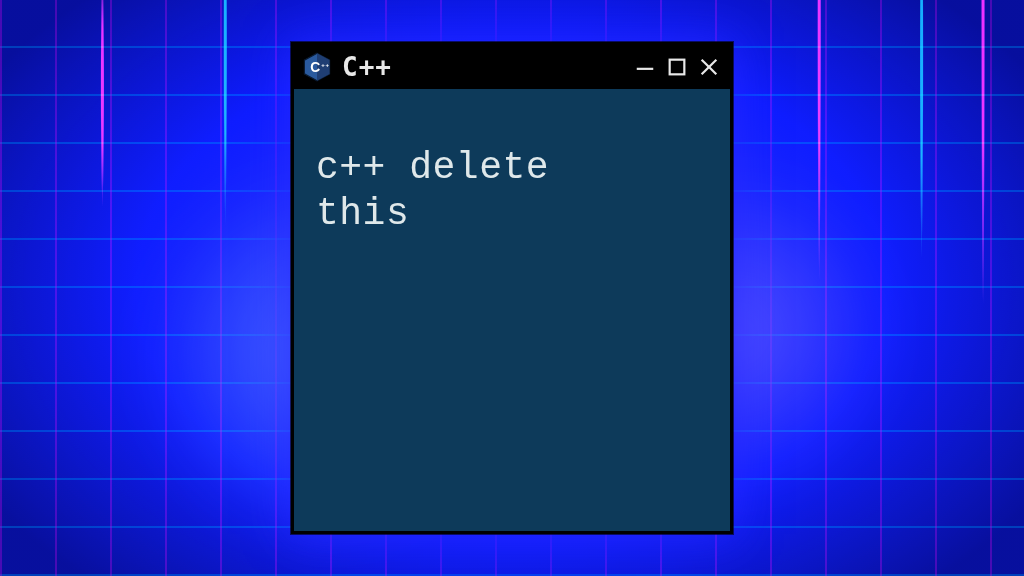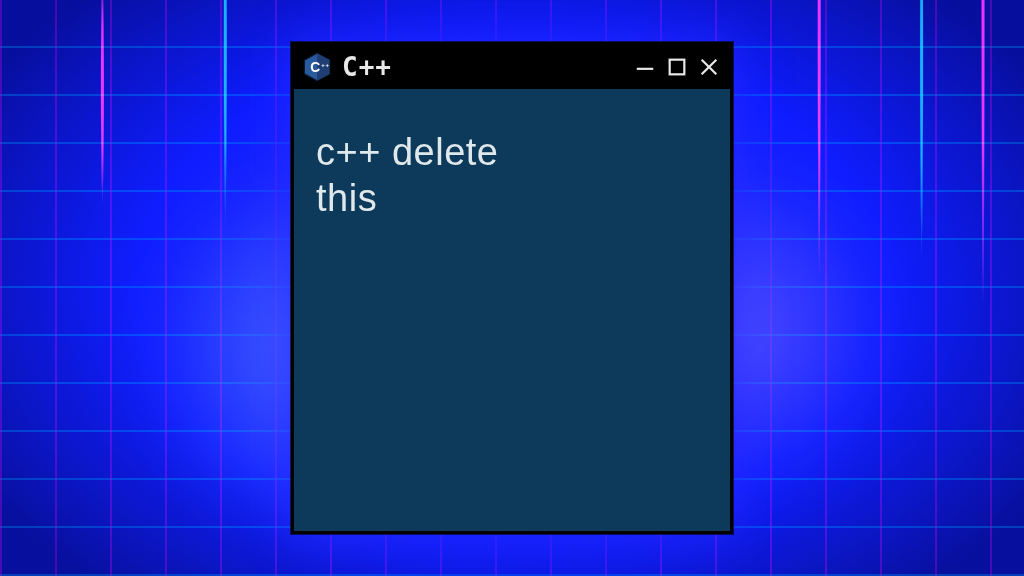--- a/index.html
+++ b/index.html
@@ -82,25 +82,26 @@
   }
   .win-btn{
     width:22px; height:22px; display:flex; align-items:center; justify-content:center;
     cursor:pointer;
   }
   .win-btn svg{width:100%;height:100%;display:block;stroke:#e8e8e8;stroke-width:2.4;fill:none;}
 
   .client{
     flex:1; padding:40px 20px 20px 22px;
     color:#dfe8ea;
-    font-family: Liberation Sans, sans-serif;
+    font-family: Liberation Mono, monospace;
     font-size:38px;
     line-height:1.22;
     letter-spacing:.5px;
     white-space:pre-line;
+    margin-top:16px;
   }
 </style>
 </head>
 <body>
 
 <div class="bg"></div>
 <div class="haze"></div>
 <div class="glow"></div>
 
 <div class="window">

